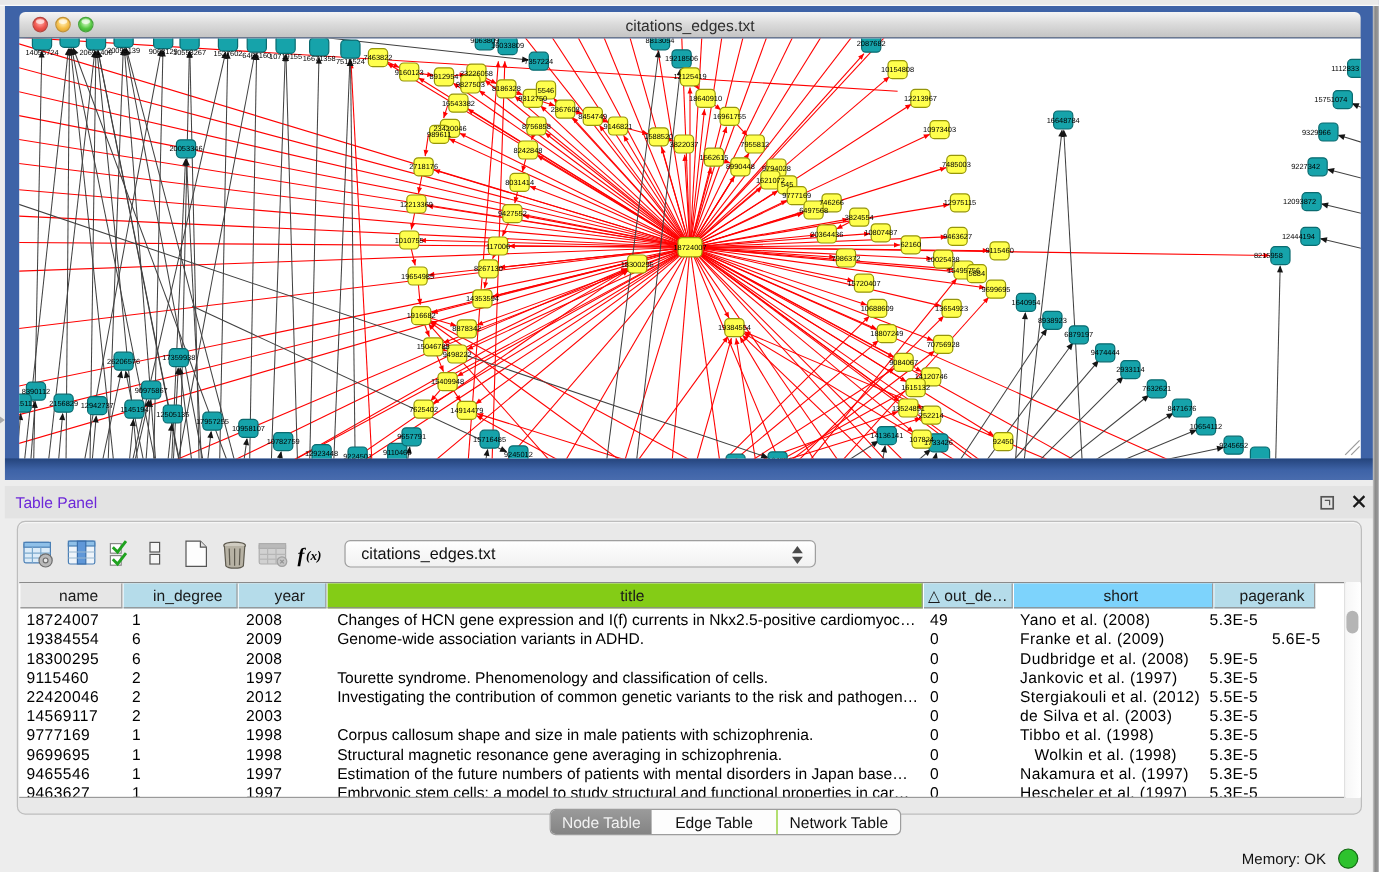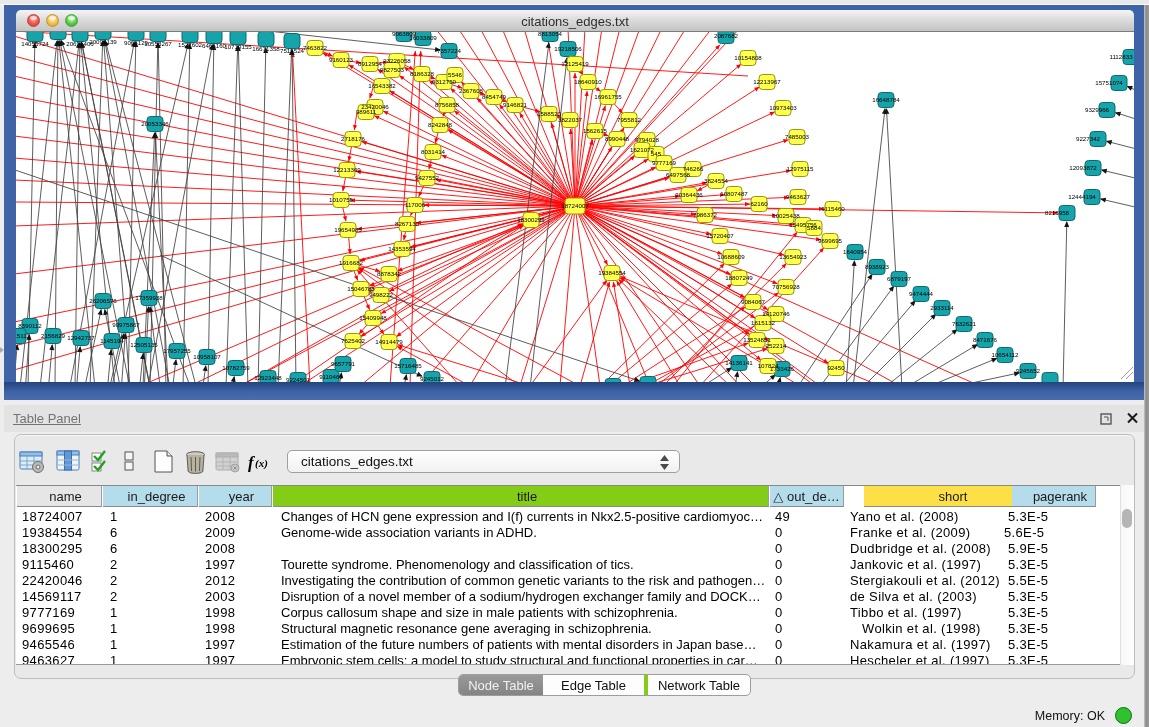--- a/index.html
+++ b/index.html
@@ -12,39 +12,39 @@
 .tl { position:absolute; top:14px; width:13px; height:13px; border-radius:50%; }
 #tl1 { left:27px; background:radial-gradient(circle at 50% 35%, #ff9d96 12%, #ee544c 55%, #c93b34); border:1px solid #b5443e;}
 #tl2 { left:46px; background:radial-gradient(circle at 50% 35%, #ffe9a8 12%, #f5bd45 55%, #d29a2e); border:1px solid #c09135;}
 #tl3 { left:65px; background:radial-gradient(circle at 50% 35%, #c2f3b0 12%, #57c944 55%, #34a129); border:1px solid #47a43c;}
 .glare { position:absolute; top:15.5px; width:7px; height:4px; border-radius:50%; background:rgba(255,255,255,0.65); }
 #wtitle { position:absolute; left:16px; top:14px; width:1118px; text-align:center; font-size:13px; color:#2e2e2e; }
 #topstrip { position:absolute; left:0; top:0; width:1149px; height:5px; background:#e9e9e9; border-bottom:1px solid #fafafa; }
 #leftstrip { position:absolute; left:0; top:5px; width:4px; height:722px; background:#ededed; }
 #rightbar { position:absolute; left:1144px; top:5px; width:5px; height:722px; background:linear-gradient(90deg,#c8c8c8,#8a8a8a 40%,#9c9c9c); }
 #tpbar { position:absolute; left:4px; top:405px; width:1140px; height:27px; background:#e3e3e3; }
-#tpbar span { position:absolute; left:9px; top:6px; font-size:13px; color:#737373;text-decoration:underline; }
+#tpbar span { position:absolute; left:9px; top:6px; font-size:13px; color:#6d28d9; }
 #panel { position:absolute; left:14px; top:434px; width:1121px; height:245px; background:#e9e9e9;
   border:1px solid #bdbdbd; border-radius:7px; box-shadow:inset 0 1px 0 #f6f6f6; }
 #dropdown { position:absolute; left:287px; top:450px; width:393px; height:23px; background:linear-gradient(#ffffff,#f1f1f1);
   border:1px solid #9f9f9f; border-radius:5px; font-size:13.5px; color:#111; line-height:21px; padding-left:13px; }
 #tablewrap { position:absolute; left:16px; top:485px; width:1118px; height:180px; background:#fff;
   border-top:1px solid #8a8a8a; border-bottom:1px solid #9a9a9a; overflow:hidden; }
 .hc { position:absolute; top:0; height:21px; border-right:1px solid #9b9b9b; border-bottom:1px solid #8a8a8a;
   text-align:center; text-indent:13px; font-size:13px; color:#1a1a1a; line-height:21px; white-space:nowrap; overflow:hidden; }
 .tr { position:absolute; left:0; width:1100px; height:16px; font-size:13px; letter-spacing:0.35px; color:#000; }
 .tr .ti { letter-spacing:0; } .tr .sh { letter-spacing:0.35px; }
 .tr span { position:absolute; top:0; white-space:nowrap; }
 #sbtrack { position:absolute; left:1120px; top:485px; width:14px; height:180px; background:linear-gradient(90deg,#f6f6f6,#fff); border-left:1px solid #e0e0e0;}
 #sbthumb { position:absolute; left:1122px; top:509px; width:10px; height:19px; border-radius:5px; background:#b5b5b5; }
 #tabs { position:absolute; left:430px; top:674px; width:293px; height:22px; border:1px solid #9d9d9d;
   border-radius:5px; background:#fdfdfd; display:flex; font-size:13px; overflow:hidden;margin-left:28px; }
 #tabs div { line-height:21px; text-align:center; }
 #tab1 { width:89px; background:linear-gradient(#9a9a9a,#848484); color:#f2f2f2; }
-#tab2 { width:111px; color:#111; border-right:4px solid #84cc16; }
+#tab2 { width:111px; color:#111; border-right:1px solid #84cc16; }
 #tab3 { width:108px; color:#111; }
 #mem { position:absolute; right:44px; top:709px; font-size:12.5px; color:#111; }
 #memdot { position:absolute; left:1115px; top:707px; width:17px; height:17px; border-radius:50%;
   background:#2ec22e; border:1.5px solid #156a15; }
 #tpicons { position:absolute; left:1098px; top:411px; width:42px; height:16px; }
 </style></head>
 <body>
 <div id="stage">
   <div id="topstrip"></div>
   <div id="blue"></div>
@@ -922,82 +922,81 @@
     <svg width="11" height="17" viewBox="0 0 11 17" style="position:absolute;right:9px;top:3px">
       <polygon points="5.5,1 10,7 1,7" fill="#4a4a4a"></polygon>
         <polygon points="5.5,16 10,10 1,10" fill="#4a4a4a"></polygon>
     </svg></div>
   <div id="tablewrap">
       <div class="hc" style="left:1px;width:85px;background:#e6e6e6">name</div>
       <div class="hc" style="left:87px;width:95px;background:#b5dcea">in_degree</div>
       <div class="hc" style="left:183px;width:73px;background:#b5dcea">year</div>
       <div class="hc" style="left:257px;width:496px;background:#84cc16">title</div>
       <div class="hc" style="left:754px;width:74px;background:#b5dcea;text-indent:0">△ out_de…</div>
-      <div class="hc" style="left:848px;width:166px;background:#fde047">short</div>
+      <div class="hc" style="left:829px;width:166px;background:#7dd3fc">short</div>
       <div class="hc" style="left:996px;width:84px;background:#b5dcea">pagerank</div>
       <div class="tr" style="top:23px">
         <span class="" style="left:6px">18724007</span>
         <span class="" style="left:94px">1</span>
         <span class="" style="left:189px">2008</span>
         <span class="ti" style="left:265px">Changes of HCN gene expression and I(f) currents in Nkx2.5-positive cardiomyoc…</span>
         <span class="" style="left:759px">49</span>
         <span class="sh" style="left:834px">Yano et al. (2008)</span>
         <span class="" style="left:992px">5.3E-5</span>
       </div>
       <div class="tr" style="top:39px">
         <span class="" style="left:6px">19384554</span>
         <span class="" style="left:94px">6</span>
         <span class="" style="left:189px">2009</span>
         <span class="ti" style="left:265px">Genome-wide association variants in ADHD.</span>
         <span class="" style="left:759px">0</span>
         <span class="sh" style="left:834px">Franke et al. (2009)</span>
-        <span class="" style="left:988px">5.6E-5</span>
+        <span class="" style="left:1044px">5.6E-5</span>
       </div>
       <div class="tr" style="top:55px">
         <span class="" style="left:6px">18300295</span>
         <span class="" style="left:94px">6</span>
         <span class="" style="left:189px">2008</span>
         <span class="" style="left:759px">0</span>
         <span class="sh" style="left:834px">Dudbridge et al. (2008)</span>
         <span class="" style="left:992px">5.9E-5</span>
       </div>
       <div class="tr" style="top:71px">
         <span class="" style="left:6px">9115460</span>
         <span class="" style="left:94px">2</span>
         <span class="" style="left:189px">1997</span>
-        <span class="ti" style="left:265px">Tourette syndrome. Phenomenology and classification of tics.</span>
+        <span class="ti" style="left:265px">Tourette syndrome. Phenomenology and classification of cells.</span>
         <span class="" style="left:759px">0</span>
         <span class="sh" style="left:834px">Jankovic et al. (1997)</span>
         <span class="" style="left:992px">5.3E-5</span>
       </div>
       <div class="tr" style="top:87px">
         <span class="" style="left:6px">22420046</span>
         <span class="" style="left:94px">2</span>
         <span class="" style="left:189px">2012</span>
         <span class="ti" style="left:265px">Investigating the contribution of common genetic variants to the risk and pathogen…</span>
         <span class="" style="left:759px">0</span>
         <span class="sh" style="left:834px">Stergiakouli et al. (2012)</span>
         <span class="" style="left:992px">5.5E-5</span>
       </div>
       <div class="tr" style="top:103px">
         <span class="" style="left:6px">14569117</span>
         <span class="" style="left:94px">2</span>
         <span class="" style="left:189px">2003</span>
-        <span class="ti" style="left:265px">Disruption of a novel member of a sodium/hydrogen exchanger family and DOCK…</span>
         <span class="" style="left:759px">0</span>
         <span class="sh" style="left:834px">de Silva et al. (2003)</span>
         <span class="" style="left:992px">5.3E-5</span>
       </div>
       <div class="tr" style="top:119px">
         <span class="" style="left:6px">9777169</span>
         <span class="" style="left:94px">1</span>
         <span class="" style="left:189px">1998</span>
         <span class="ti" style="left:265px">Corpus callosum shape and size in male patients with schizophrenia.</span>
         <span class="" style="left:759px">0</span>
-        <span class="sh" style="left:834px">Tibbo et al. (1997)</span>
+        <span class="sh" style="left:834px">Tibbo et al. (1998)</span>
         <span class="" style="left:992px">5.3E-5</span>
       </div>
       <div class="tr" style="top:135px">
         <span class="" style="left:6px">9699695</span>
         <span class="" style="left:94px">1</span>
         <span class="" style="left:189px">1998</span>
         <span class="ti" style="left:265px">Structural magnetic resonance gene averaging in schizophrenia.</span>
         <span class="" style="left:759px">0</span>
         <span class="sh" style="left:846px">Wolkin et al. (1998)</span>
         <span class="" style="left:992px">5.3E-5</span>

